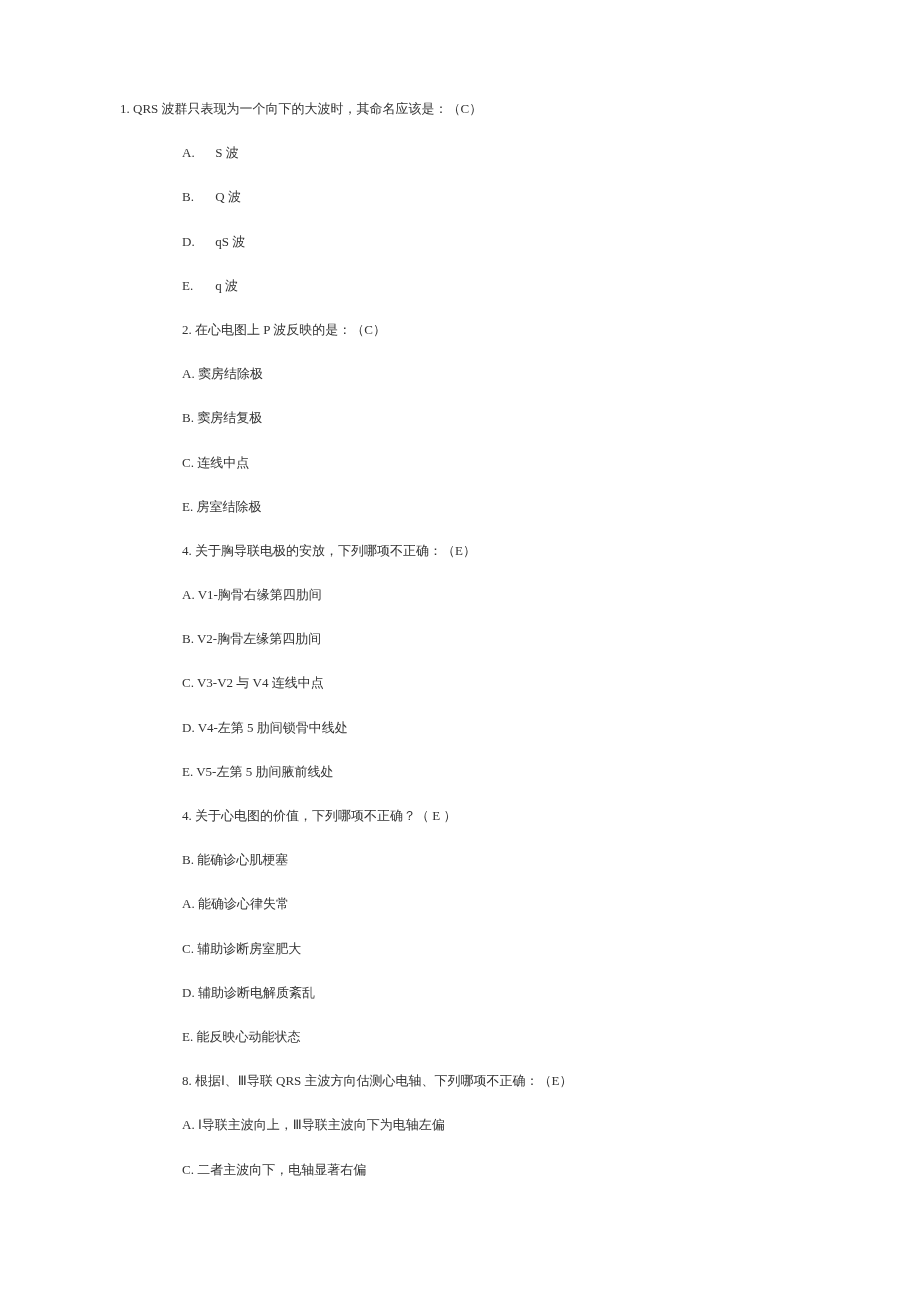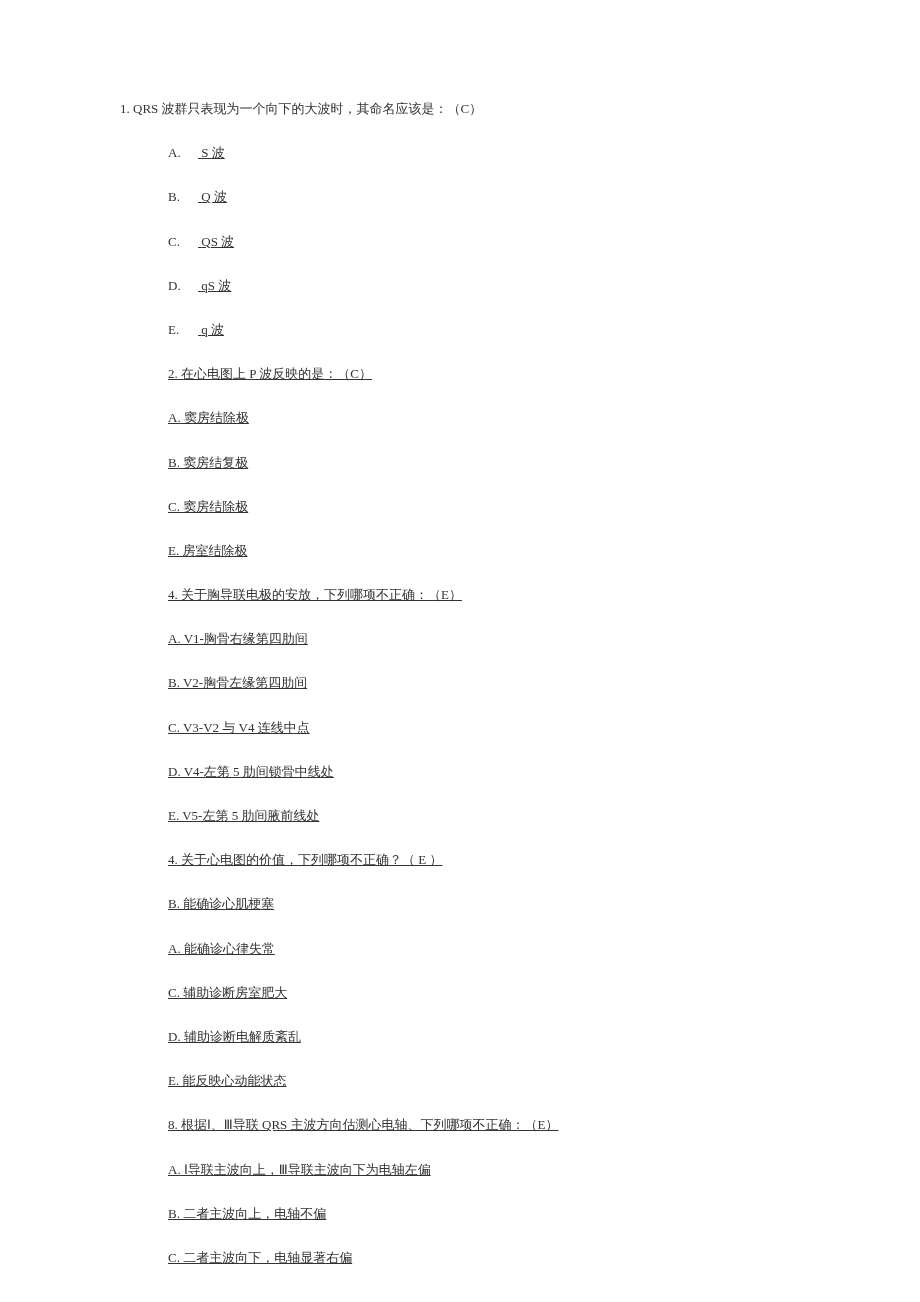--- a/index.html
+++ b/index.html
@@ -18,22 +18,21 @@
     color: #333;
     line-height: 1.4;
   }
   .line {
     margin-bottom: 26px;
   }
   .q-first {
     margin-left: 0;
   }
   .indent {
-    margin-left: 48px;
-    text-decoration: underline;
+    margin-left: 62px;
   }
   .opt-label {
     display: inline-block;
     width: 30px;
   }
 </style>
 </head>
 <body>
 
 <div class="page">
@@ -42,50 +41,45 @@
 
   <div class="line indent">
     <span class="opt-label">A.</span>
     <span>S 波</span>
   </div>
   <div class="line indent">
     <span class="opt-label">B.</span>
     <span>Q 波</span>
   </div>
   <div class="line indent">
-    <span class="opt-label">C.</span>
-    <span>QS 波</span>
-  </div>
-  <div class="line indent">
     <span class="opt-label">D.</span>
     <span>qS 波</span>
   </div>
   <div class="line indent">
     <span class="opt-label">E.</span>
     <span>q 波</span>
   </div>
 
   <div class="line indent">2. 在心电图上 P 波反映的是：（C）</div>
   <div class="line indent">A. 窦房结除极</div>
   <div class="line indent">B. 窦房结复极</div>
-  <div class="line indent">C. 窦房结除极</div>
+  <div class="line indent">C. 连线中点</div>
   <div class="line indent">E. 房室结除极</div>
 
   <div class="line indent">4. 关于胸导联电极的安放，下列哪项不正确：（E）</div>
   <div class="line indent">A. V1-胸骨右缘第四肋间</div>
   <div class="line indent">B. V2-胸骨左缘第四肋间</div>
   <div class="line indent">C. V3-V2 与 V4 连线中点</div>
   <div class="line indent">D. V4-左第 5 肋间锁骨中线处</div>
   <div class="line indent">E. V5-左第 5 肋间腋前线处</div>
 
   <div class="line indent">4. 关于心电图的价值，下列哪项不正确？（  E  ）</div>
   <div class="line indent">B. 能确诊心肌梗塞</div>
   <div class="line indent">A. 能确诊心律失常</div>
   <div class="line indent">C. 辅助诊断房室肥大</div>
   <div class="line indent">D. 辅助诊断电解质紊乱</div>
   <div class="line indent">E. 能反映心动能状态</div>
 
   <div class="line indent">8. 根据Ⅰ、Ⅲ导联 QRS 主波方向估测心电轴、下列哪项不正确：（E）</div>
   <div class="line indent">A. Ⅰ导联主波向上，Ⅲ导联主波向下为电轴左偏</div>
-  <div class="line indent">B. 二者主波向上，电轴不偏</div>
   <div class="line indent">C. 二者主波向下，电轴显著右偏</div>
 
 </div>
 
 </body></html>

